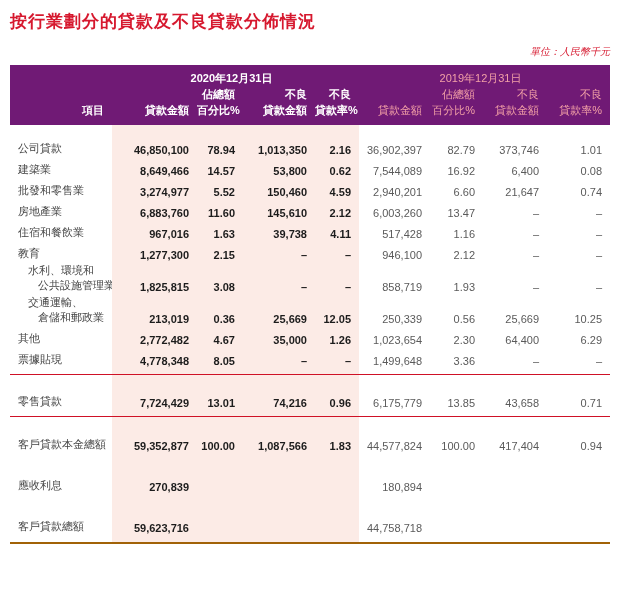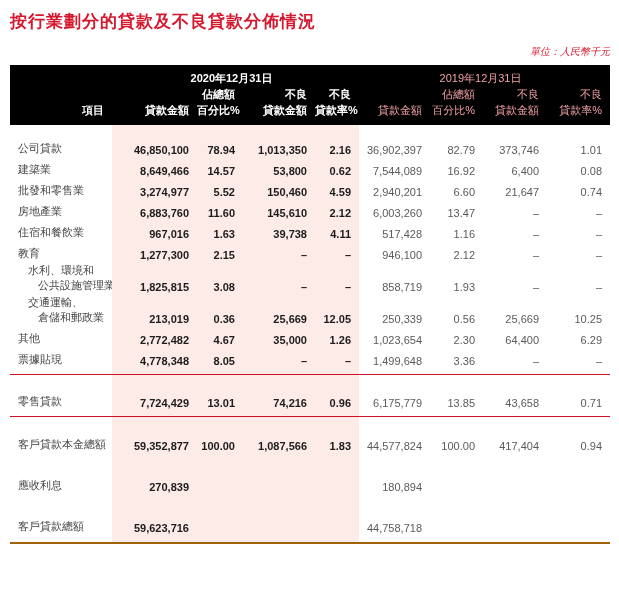--- a/index.html
+++ b/index.html
@@ -3,21 +3,21 @@
 <meta charset="utf-8">
 <style>
   html,body{margin:0;padding:0;background:#ffffff;}
   body{width:619px;height:595px;font-family:"Liberation Sans","DejaVu Sans",sans-serif;color:#404040;}
   .page{padding:6px 9px 0 10px;width:600px;}
   .title{color:#d6182e;font-size:17px;font-weight:bold;letter-spacing:1px;margin:4px 0 12px 0;}
   .unit{color:#d6182e;font-style:italic;font-size:10px;text-align:right;margin:0 0 6px 0;}
   table{border-collapse:collapse;table-layout:fixed;width:600px;font-size:11px;}
   td{vertical-align:bottom;padding:0 8px 2px 0;overflow:hidden;white-space:nowrap;}
   
-  thead td{background:#000000;color:#ffffff;font-weight:bold;padding-bottom:1px;}
+  thead td{background:#701a75;color:#ffffff;font-weight:bold;padding-bottom:1px;}
   thead tr.yr td{padding-top:6px;text-align:center;}
   thead tr.sub td{text-align:right;}
   thead tr.base td{padding-bottom:7px;text-align:right;}
   thead td.itm{text-align:left;padding-left:8px;}
   thead .h19{color:#f2a0a6;font-weight:normal;}
   
   tbody td{height:19px;}
   td.lbl{text-align:left;padding-left:8px;color:#454545;}
   td.num{text-align:right;}
   .ind1{padding-left:10px;}

